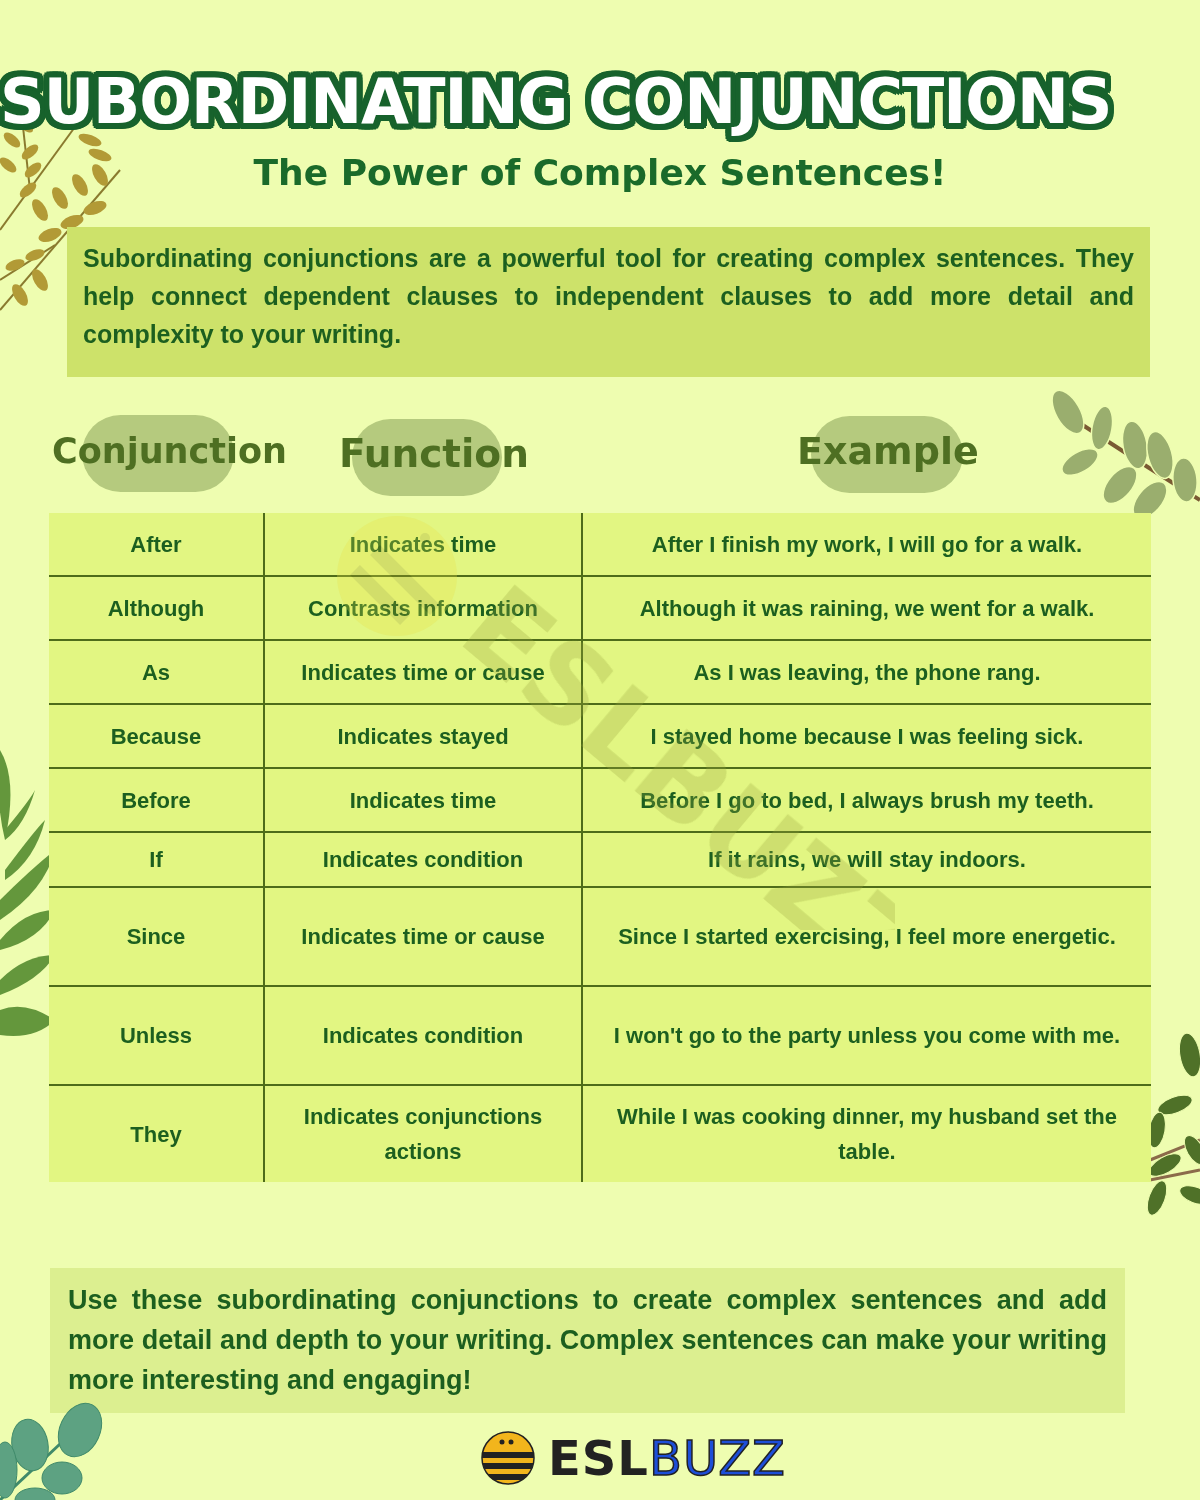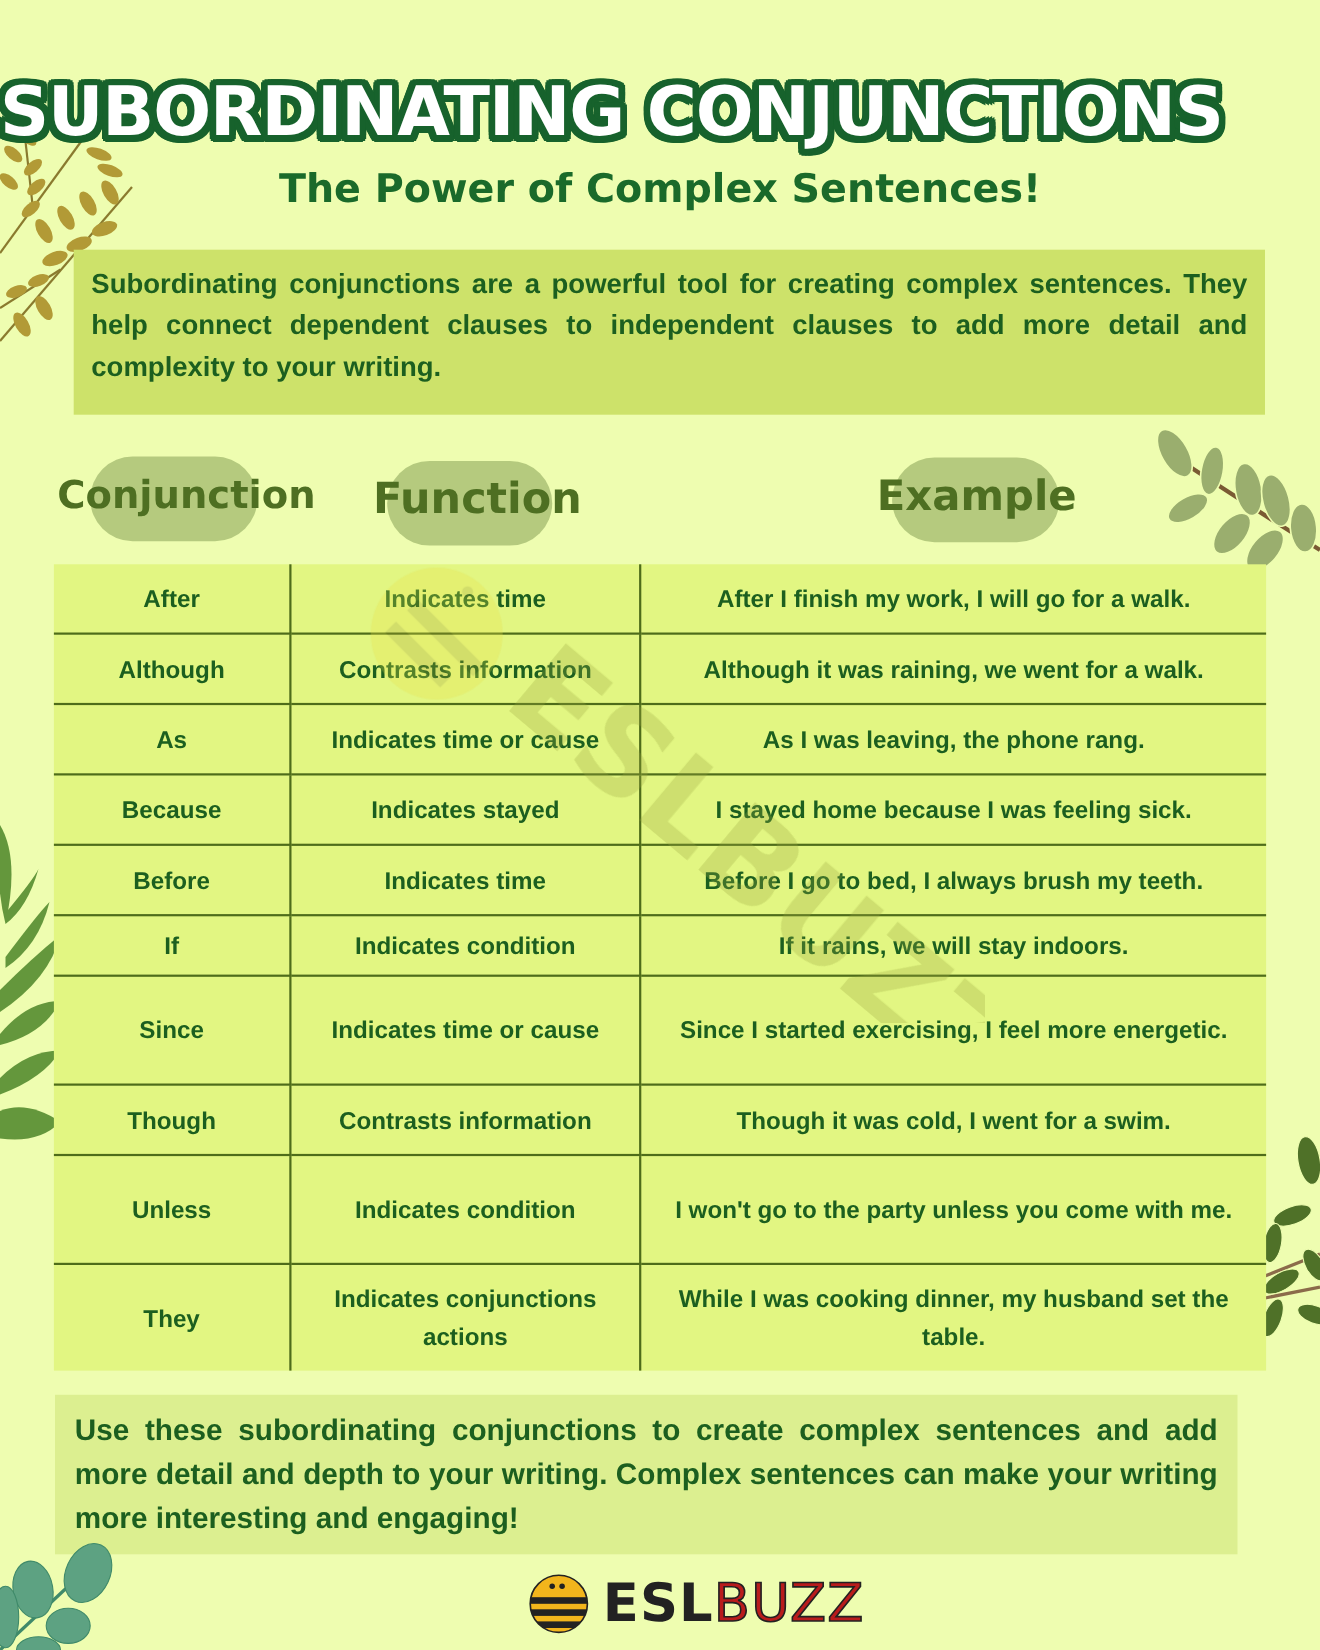--- a/index.html
+++ b/index.html
@@ -163,21 +163,21 @@
       font-size: 48px;
       line-height: 56px;
       letter-spacing: 1px;
     }
     .logo-esl {
       font-weight: bold;
       color: #222222;
     }
     .logo-buzz {
       font-weight: normal;
-      color: #b91c1c;
+      color: #1d4ed8;
       -webkit-text-stroke: 1.5px #222222;
     }
   </style>
 </head>
 <body>
 
 <svg class="deco" style="left:0;top:80px;z-index:1" width="140" height="240" viewBox="0 0 140 240">
   <g stroke="#8a7a2e" stroke-width="2" fill="none">
     <path d="M0 150 L80 40"></path>
     <path d="M0 230 L120 90"></path>
@@ -313,25 +313,20 @@
     <tr style="height:55px;">
       <td>If</td>
       <td>Indicates condition</td>
       <td>If it rains, we will stay indoors.</td>
     </tr>
     <tr style="height:99px;">
       <td>Since</td>
       <td>Indicates time or cause</td>
       <td>Since I started exercising, I feel more energetic.</td>
     </tr>
-    <tr style="height:64px;">
-      <td>Though</td>
-      <td>Contrasts information</td>
-      <td>Though it was cold, I went for a swim.</td>
-    </tr>
     <tr style="height:99px;">
       <td>Unless</td>
       <td>Indicates condition</td>
       <td>I won't go to the party unless you come with me.</td>
     </tr>
     <tr style="height:97px;">
       <td>They</td>
       <td>Indicates conjunctions actions</td>
       <td>While I was cooking dinner, my husband set the table.</td>
     </tr>

